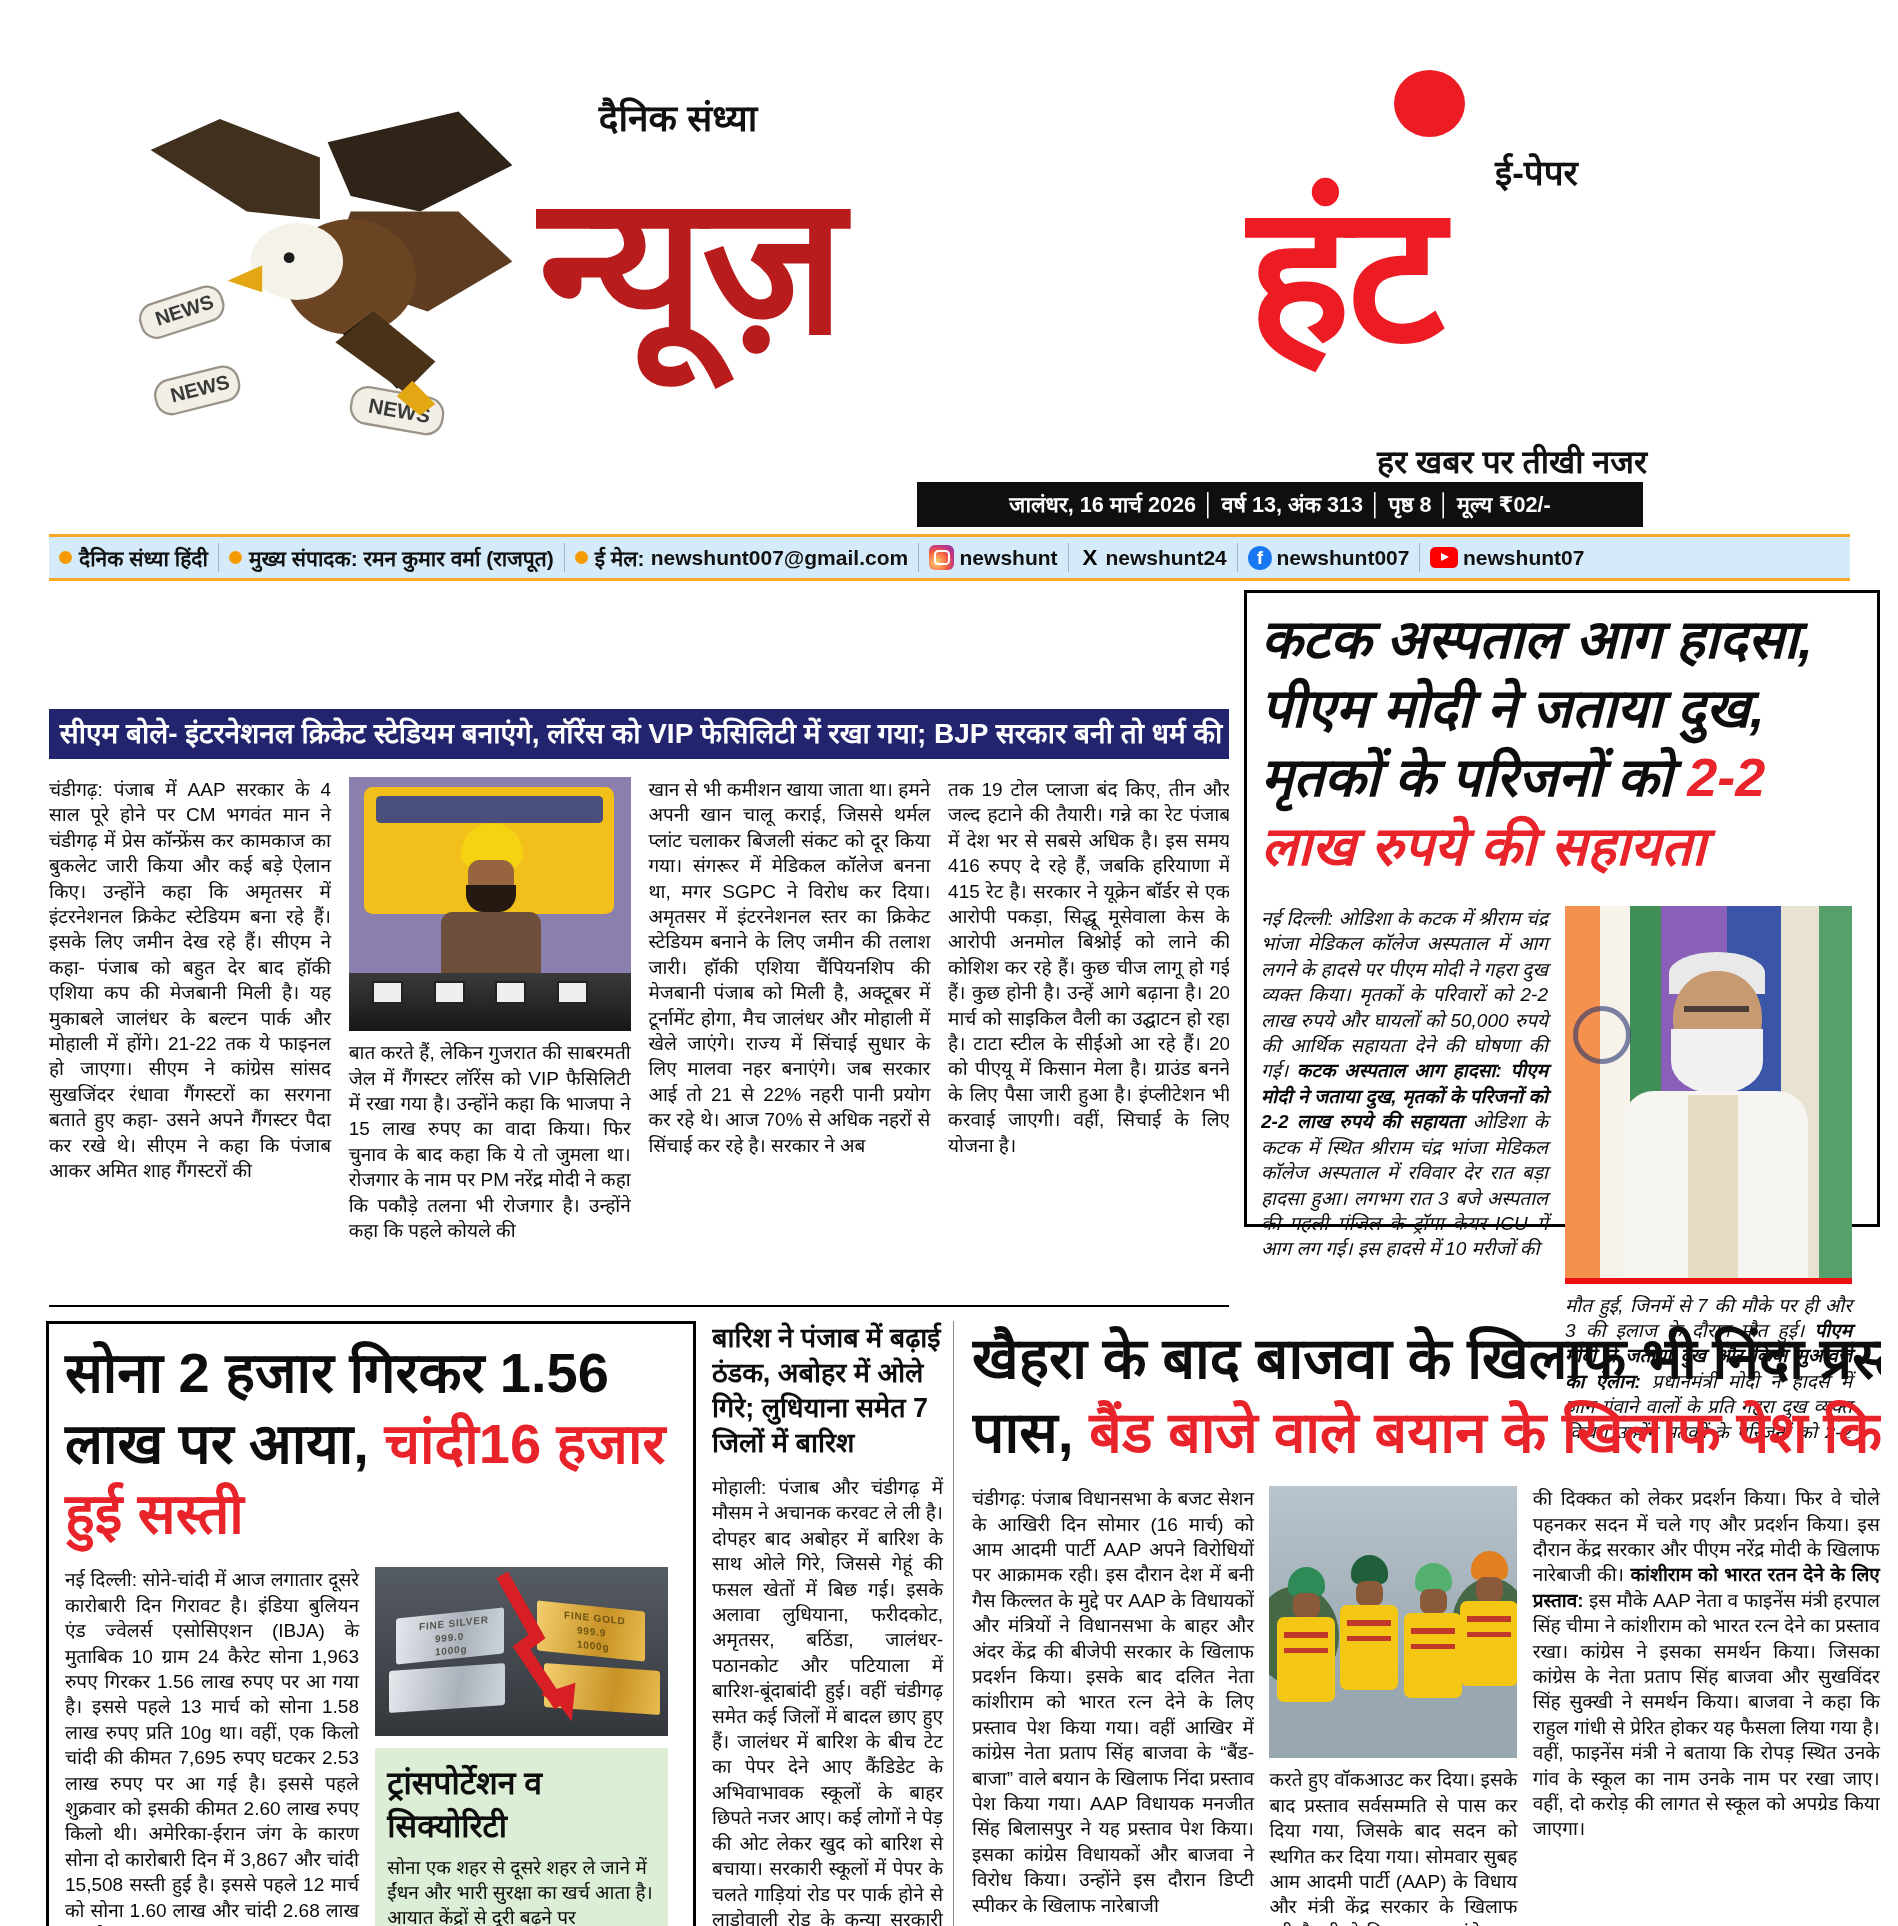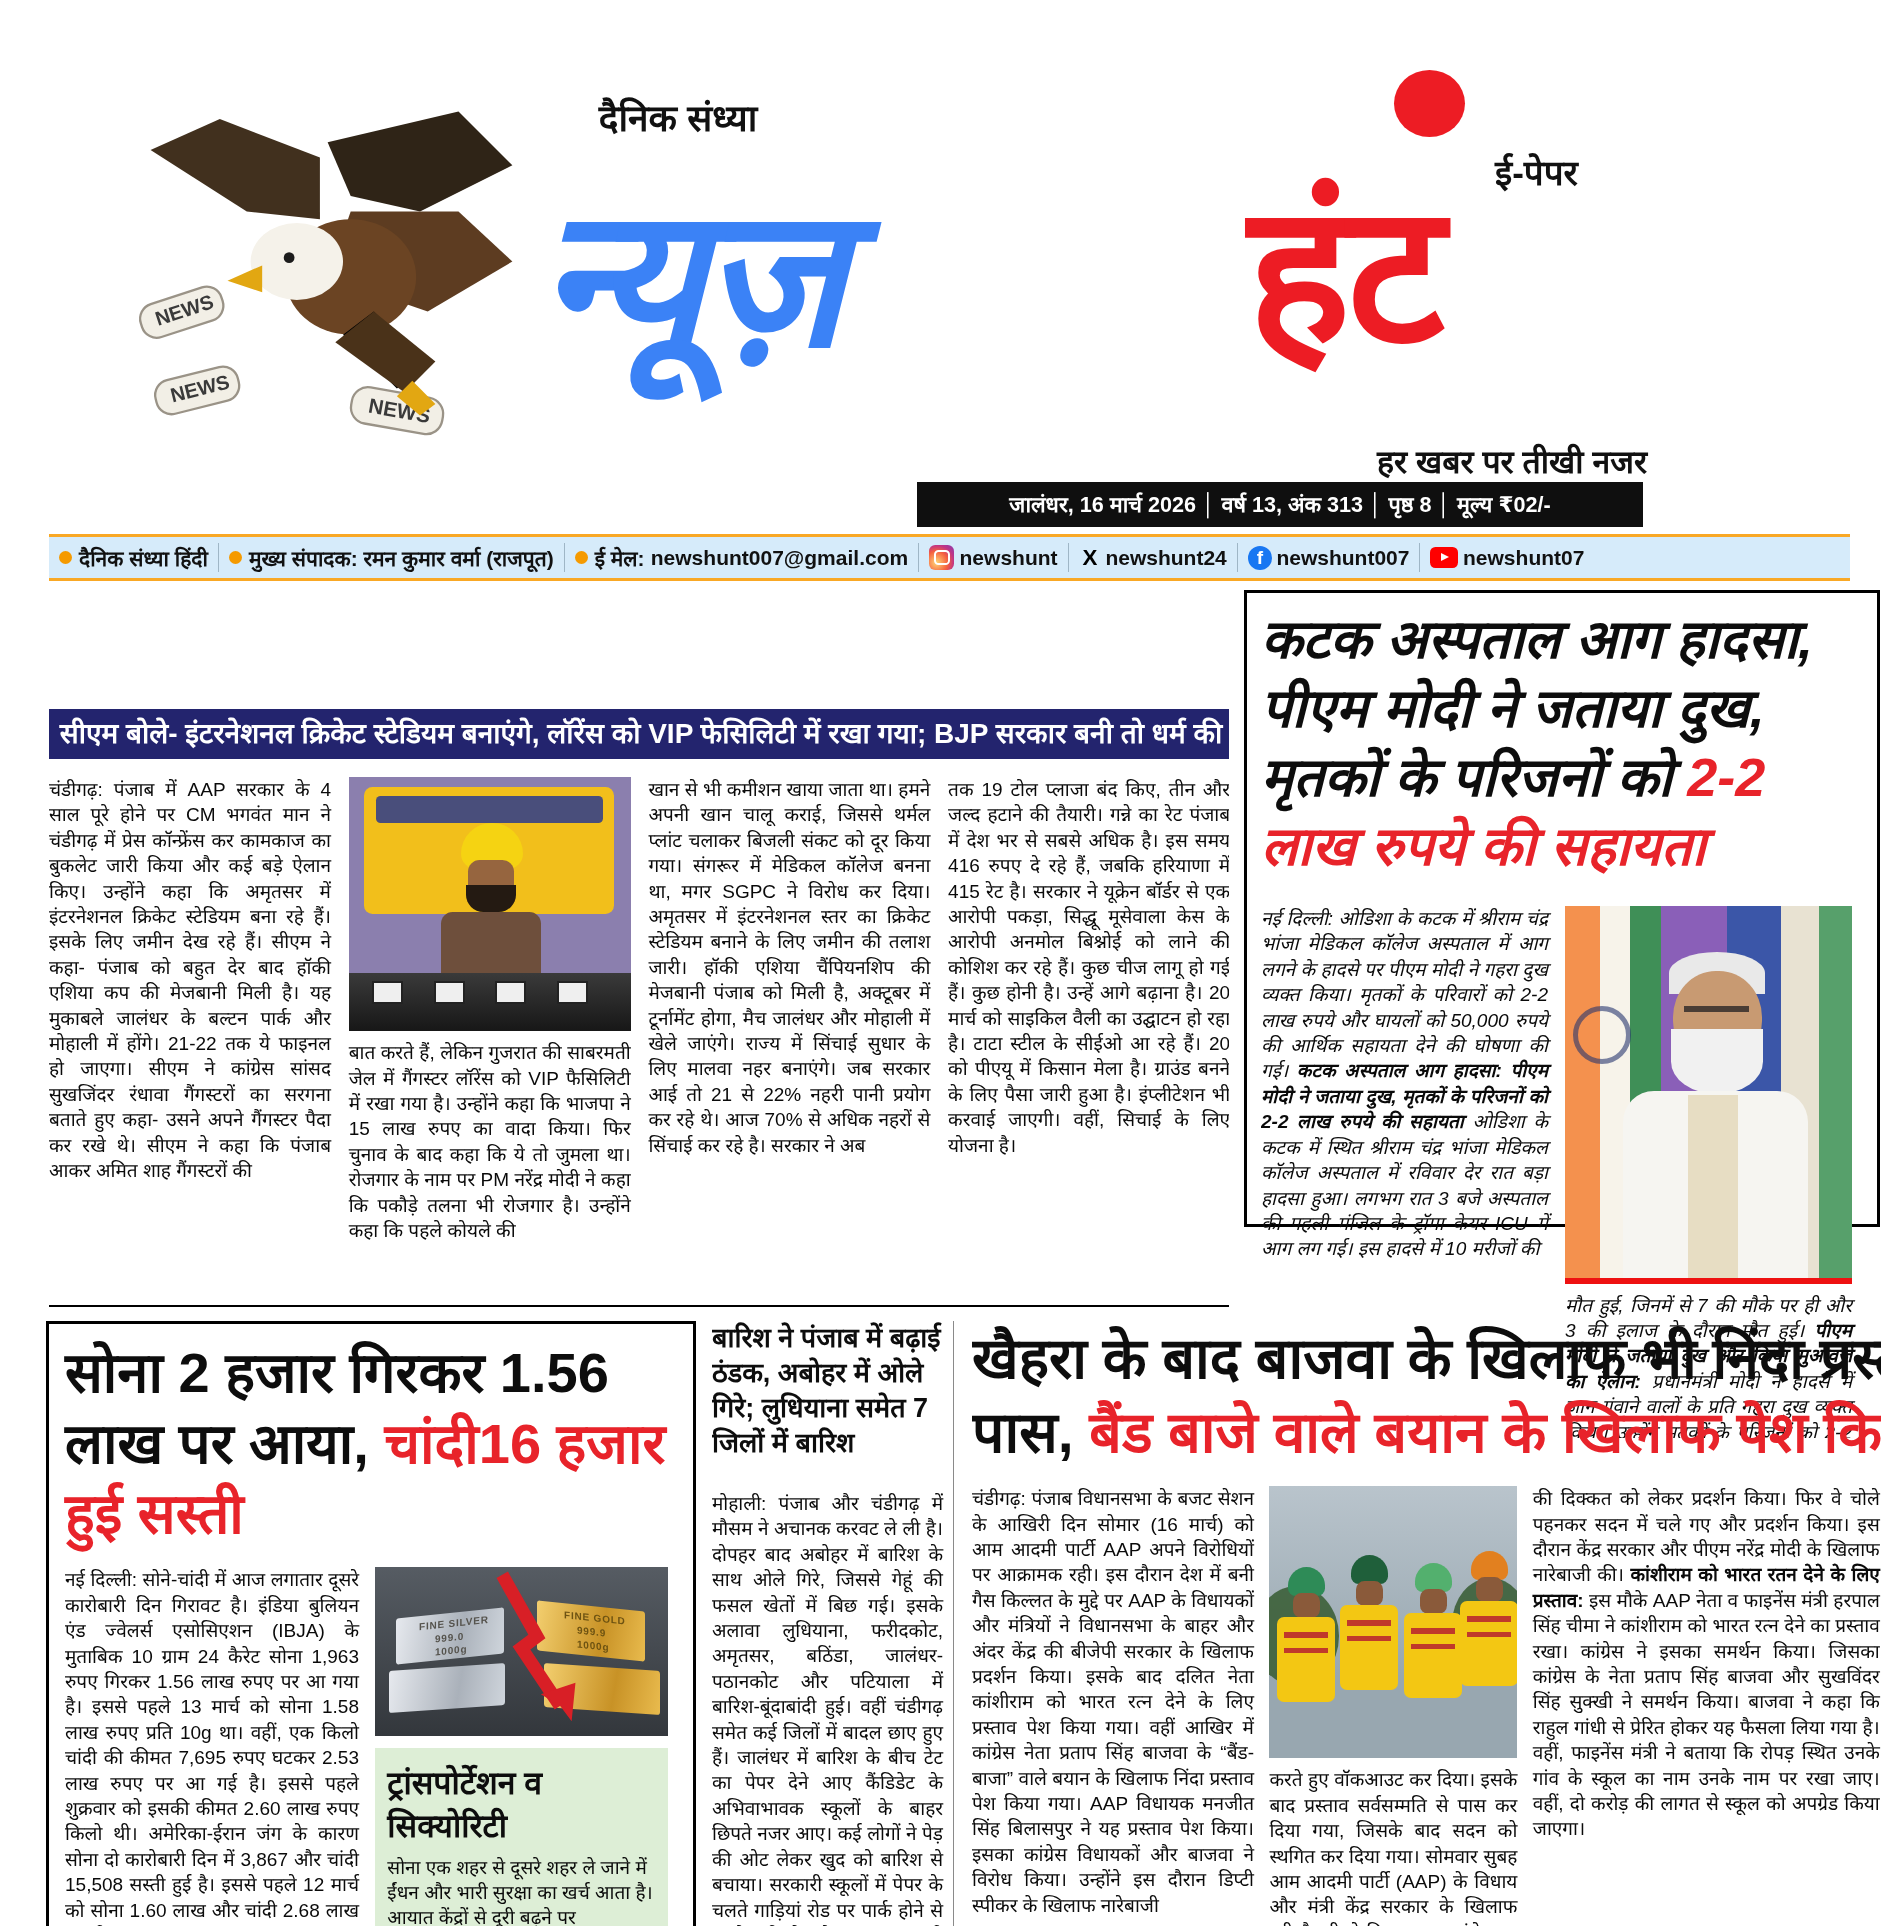--- a/index.html
+++ b/index.html
@@ -3,21 +3,21 @@
 <meta charset="utf-8">
 <style>
   * { margin:0; padding:0; box-sizing:border-box; }
   body { font-family:"Liberation Sans","DejaVu Sans",sans-serif; background:#ffffff; }
   .page { position:relative; width:1898px; height:2934px; background:#fff; overflow:hidden; }
 
   
   .edition-label { position:absolute; left:528px; top:91px; width:300px; text-align:center;
     font-size:37px; font-weight:800; color:#111; }
   .mast-row { position:absolute; left:516px; top:112px; width:1233px; height:381px; }
-  .mast-black { position:absolute; left:23px; top:27px; font-size:193px; font-weight:800; color:#3b82f6; letter-spacing:-3.1px;font-style:italic; }
+  .mast-black { position:absolute; left:23px; top:14px; font-size:193px; font-weight:800; color:#b91c1c; letter-spacing:-3.1px; }
   .mast-red { position:absolute; left:732px; top:23px; font-size:193px; font-weight:800; color:#ed1c24; letter-spacing:-3.1px; }
   .mast-dot { position:absolute; left:878px; top:-42px; width:71px; height:67px; background:#ed1c24; border-radius:50%; }
   .epaper-label { position:absolute; left:1495px; top:112px; font-size:35px; font-weight:800; color:#111;margin-top:36px; }
   .tagline { position:absolute; left:1310px; top:439px; width:404px; text-align:center; font-size:32px; font-weight:800; color:#111; }
   .datebar { position:absolute; left:917px; top:482px; width:726px; height:45px; background:#0f0f0f; color:#fff;
     font-size:21.6px; font-weight:700; text-align:center; line-height:45px; }
 
   
   .infobar { position:absolute; left:49px; top:534px; width:1801px; height:47px; background:#d6ebfa;
     border-top:3.9px solid #f9a825; border-bottom:3.9px solid #f9a825; display:flex; align-items:center;
@@ -84,21 +84,21 @@
   .bar { position:absolute; border-radius:3.1px; }
   .bar-silver { background:linear-gradient(100deg,#e6e9ee,#aab1ba 60%,#cfd5dc); }
   .bar-gold { background:linear-gradient(100deg,#f3cf6f,#c89226 60%,#e9bb4e); }
   .bar-label { position:absolute; font-size:10px; font-weight:700; color:#55534d; letter-spacing:0.8px; }
   .greenbox { background:#ddeed6; margin-top:11.6px; padding:11.6px 12.3px; height:389px; overflow:hidden; }
   .greenbox h3 { font-size:32px; font-weight:800; color:#0d0d0d; margin-bottom:9.2px; }
   .greenbox p { font-size:19px; line-height:25px; text-align:left; color:#0a0a0a; margin-bottom:10px; }
 
   
   .weather { position:absolute; left:712px; top:1321px; width:242px; height:767px; padding-right:10px; border-right:1.2px solid #8a8a8a; overflow:hidden; }
-  .weather h2 { font-size:27px; line-height:35px; font-weight:800; color:#0d0d0d; margin-bottom:30px; }
+  .weather h2 { font-size:27px; line-height:35px; font-weight:800; color:#0d0d0d; margin-bottom:14px; }
 
   
   .khaira { position:absolute; left:972px; top:1321px; width:909px; height:770px; overflow:hidden; }
   .khaira-headline { font-size:57px; font-weight:800; line-height:1.3; color:#0d0d0d; white-space:nowrap; }
   .khaira-cols { display:flex; gap:15.4px; margin-top:17px; height:609px; overflow:hidden; }
   .kh-col1 { width:282px; flex:0 0 auto; }
   .kh-col2 { width:248px; flex:0 0 auto; }
   .kh-col3 { width:347px; flex:0 0 auto; }
   .protest-photo { width:248px; height:272px; background:linear-gradient(#b9c4cc,#98a7b0 70%); margin-bottom:9.2px; }
   .tree { position:absolute; background:#3c5f38; border-radius:50%; opacity:.9; }

